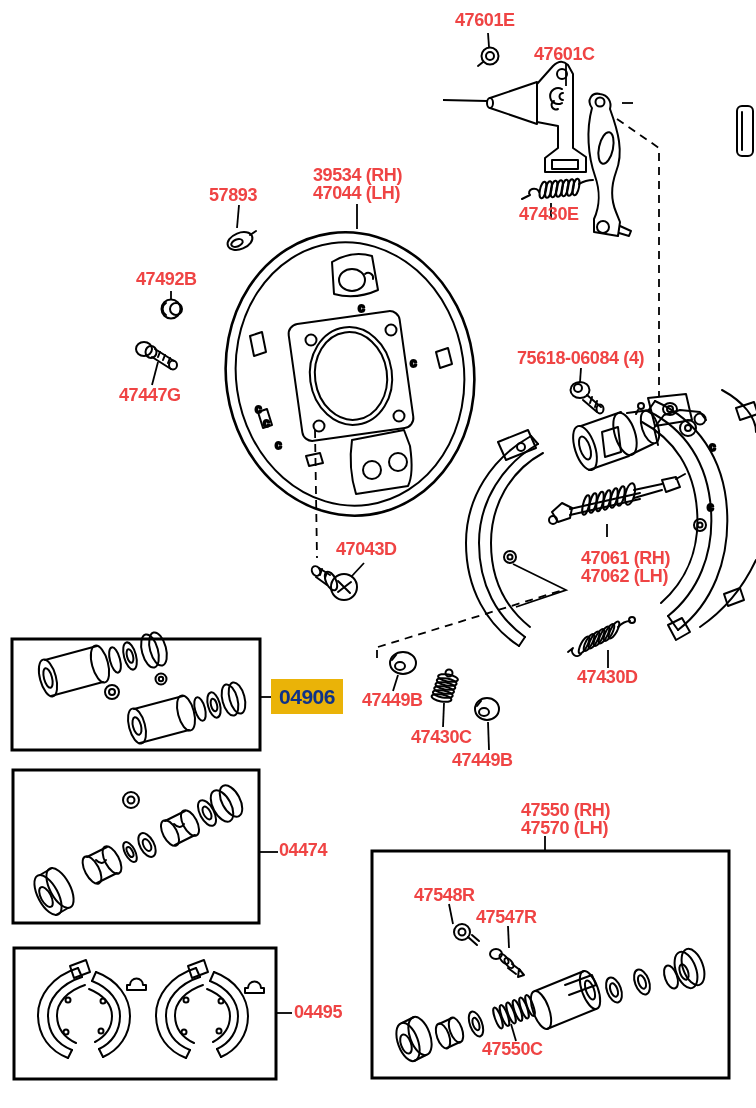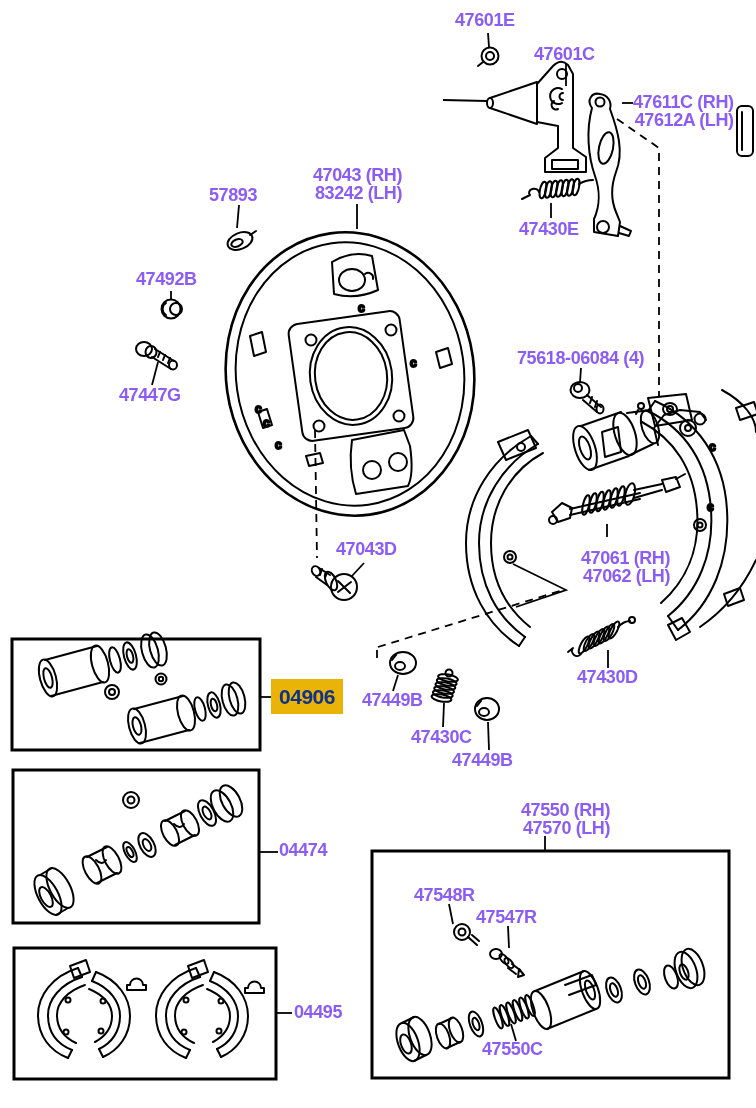--- a/index.html
+++ b/index.html
@@ -3,21 +3,21 @@
 <meta charset="utf-8">
 <style>
   html,body{margin:0;padding:0;background:#fff;}
   #stage{
     position:relative;width:756px;height:1108px;background:#ffffff;
     font-family:"Liberation Sans", sans-serif;overflow:hidden;
   }
   #art{position:absolute;left:0;top:0;}
   .plabel{
     position:absolute;font-weight:bold;font-size:18px;line-height:18px;
-    letter-spacing:-0.4px;color:#8b5cf6;white-space:nowrap;cursor:default;text-align:right;
+    letter-spacing:-0.4px;color:#ef4444;white-space:nowrap;cursor:default;
   }
   .plabel span{display:block;}
   .hl{
     position:absolute;left:271px;top:679px;width:72px;height:35px;
     background:#eab308;display:flex;align-items:center;justify-content:center;
     font-weight:bold;font-size:21px;color:#0e3288;letter-spacing:-0.5px;
   }
   .fig{
     position:absolute;left:669px;top:1086px;font-weight:bold;font-size:20px;
     letter-spacing:-0.5px;color:#000;margin-top:40px;
@@ -413,32 +413,28 @@
     <ellipse cx="684" cy="972" rx="4" ry="8" transform="rotate(-20 684 972)"></ellipse>
   </g>
 </svg>
 
   <div class="plabel" style="left:455px;top:11px">
       <span>47601E</span>
     </div>
   <div class="plabel" style="left:534px;top:45px">
       <span>47601C</span>
     </div>
-  <div class="plabel" style="left:633px;top:93px">
-    <span>47611C (RH)</span>
-    <span>47612A (LH)</span>
-  </div>
   <div class="plabel" style="left:209px;top:186px">
       <span>57893</span>
     </div>
   <div class="plabel" style="left:313px;top:166px">
-    <span>47043 (RH)</span>
-    <span>83242 (LH)</span>
+    <span>39534 (RH)</span>
+    <span>47044 (LH)</span>
   </div>
-  <div class="plabel" style="left:519px;top:220px">
+  <div class="plabel" style="left:519px;top:205px">
       <span>47430E</span>
     </div>
   <div class="plabel" style="left:136px;top:270px">
       <span>47492B</span>
     </div>
   <div class="plabel" style="left:119px;top:386px">
       <span>47447G</span>
     </div>
   <div class="plabel" style="left:517px;top:349px">
       <span>75618-06084 (4)</span>

